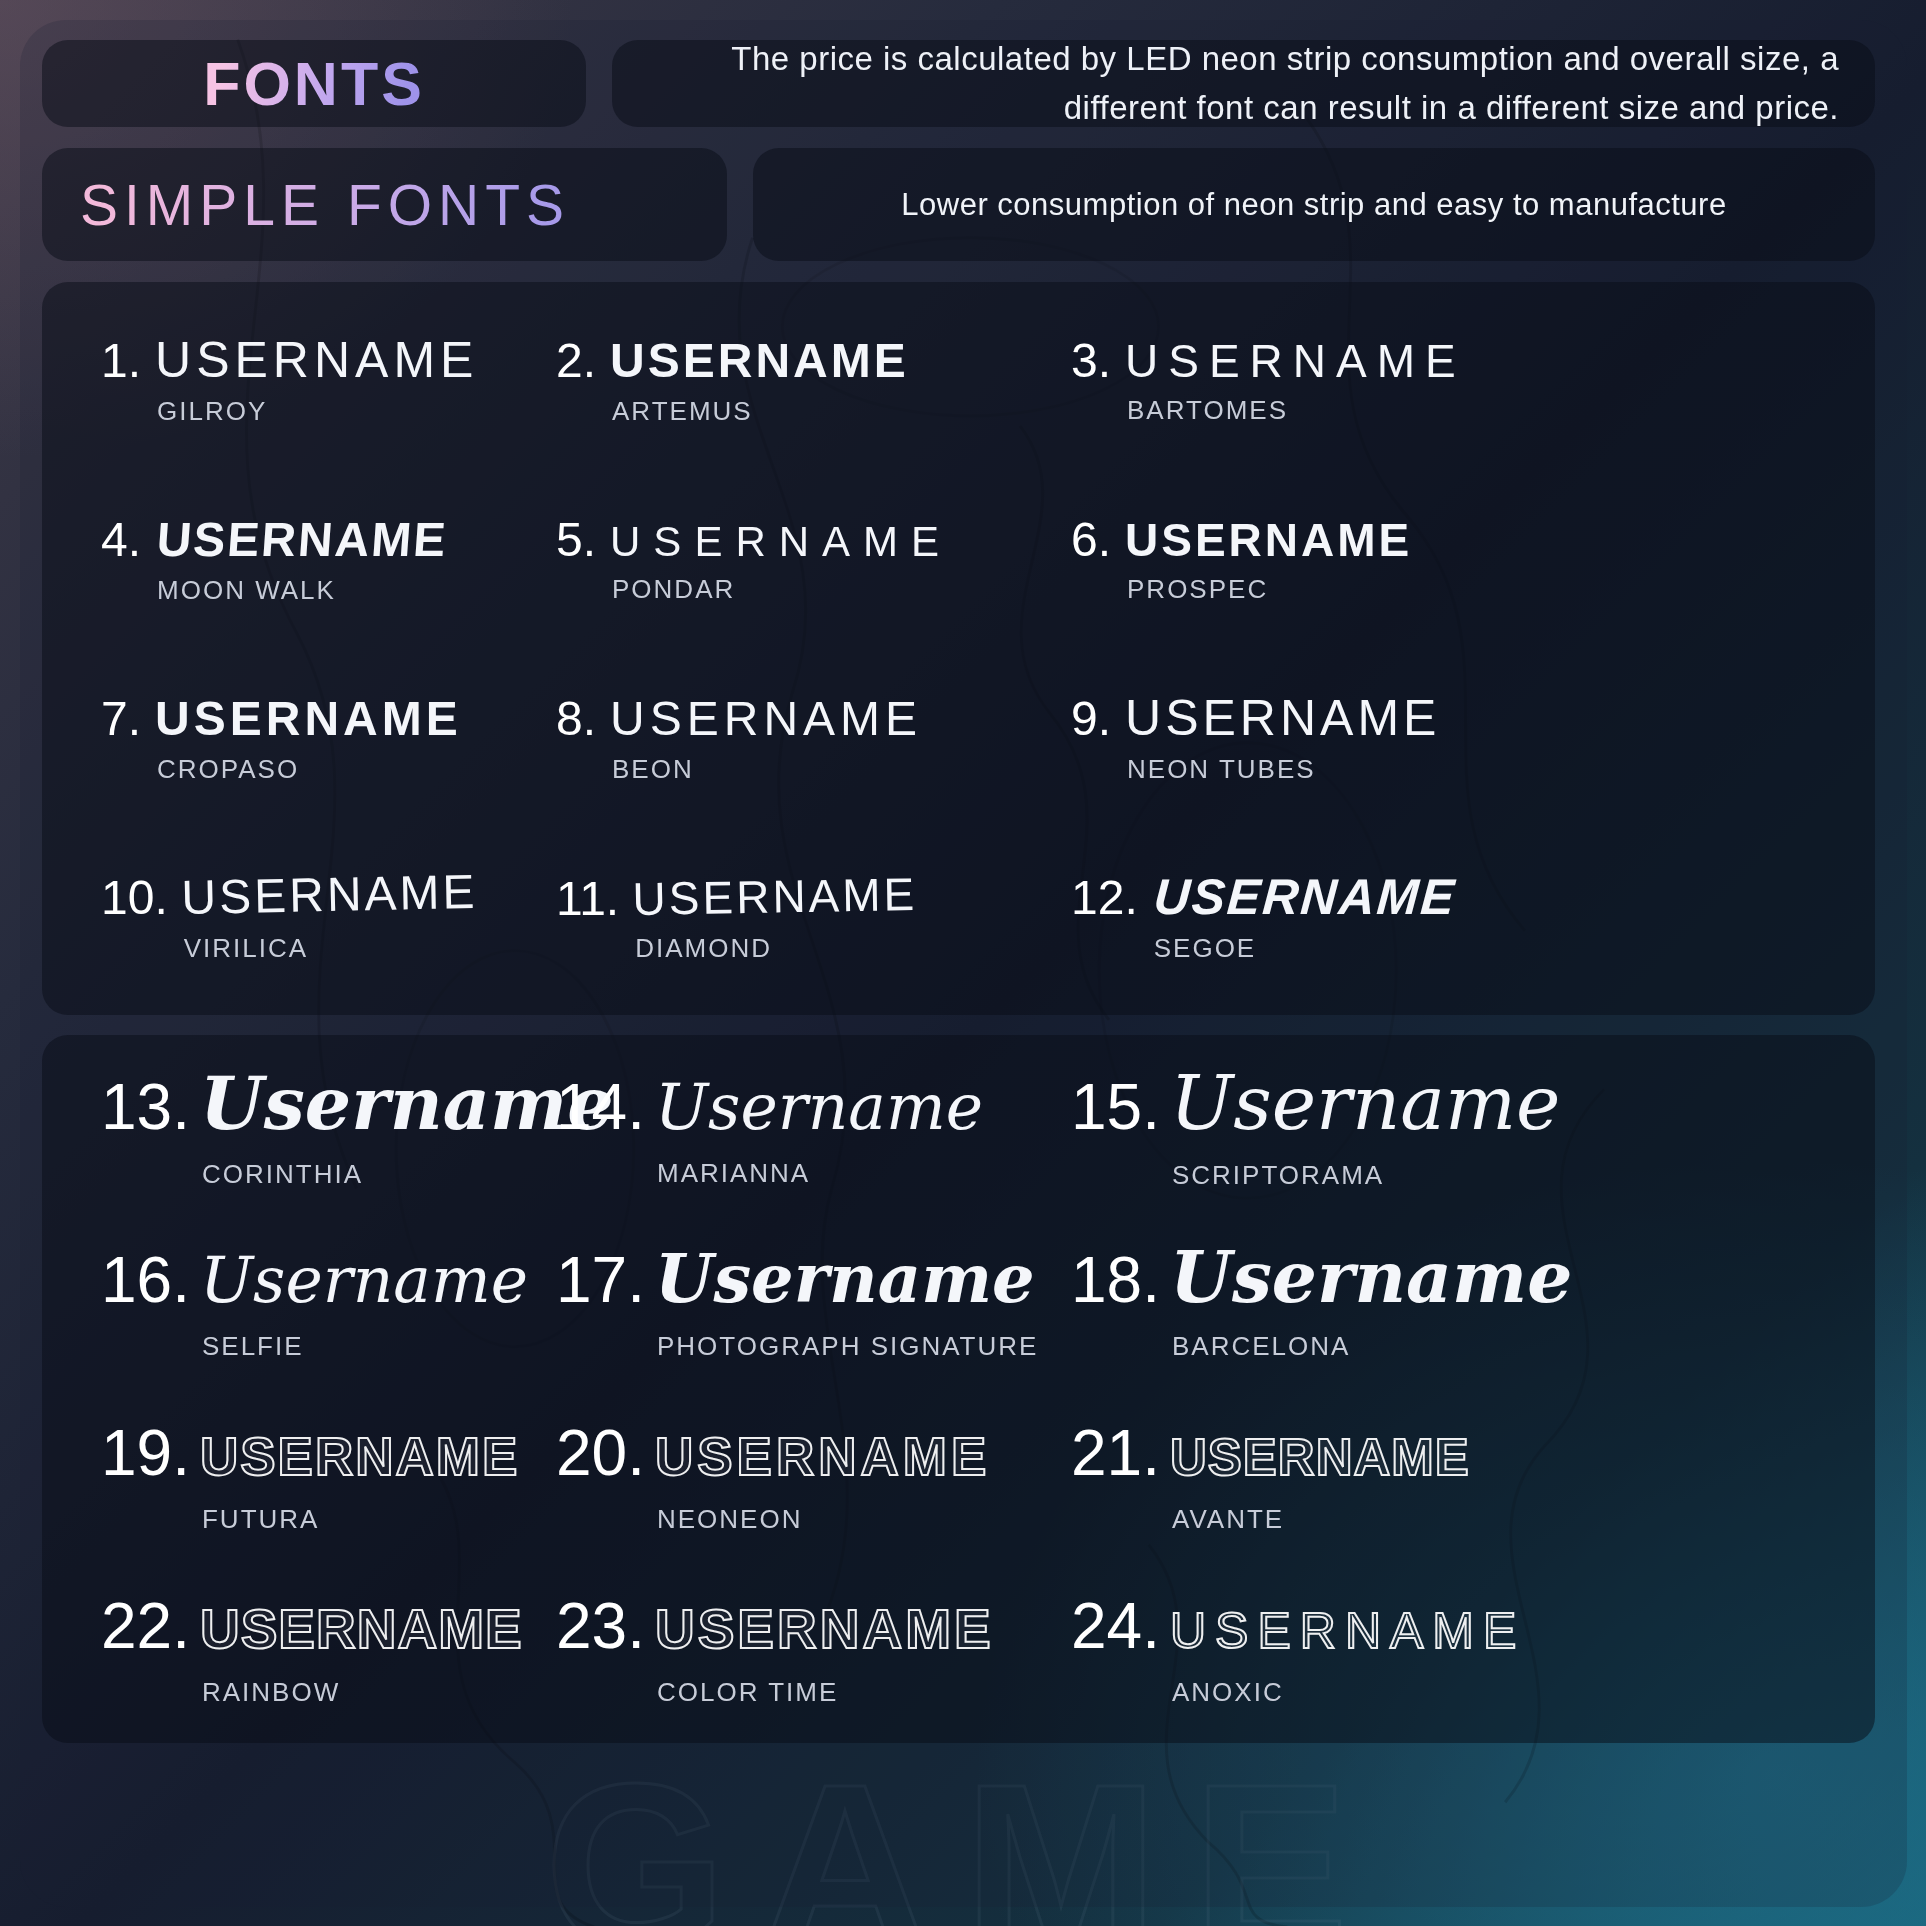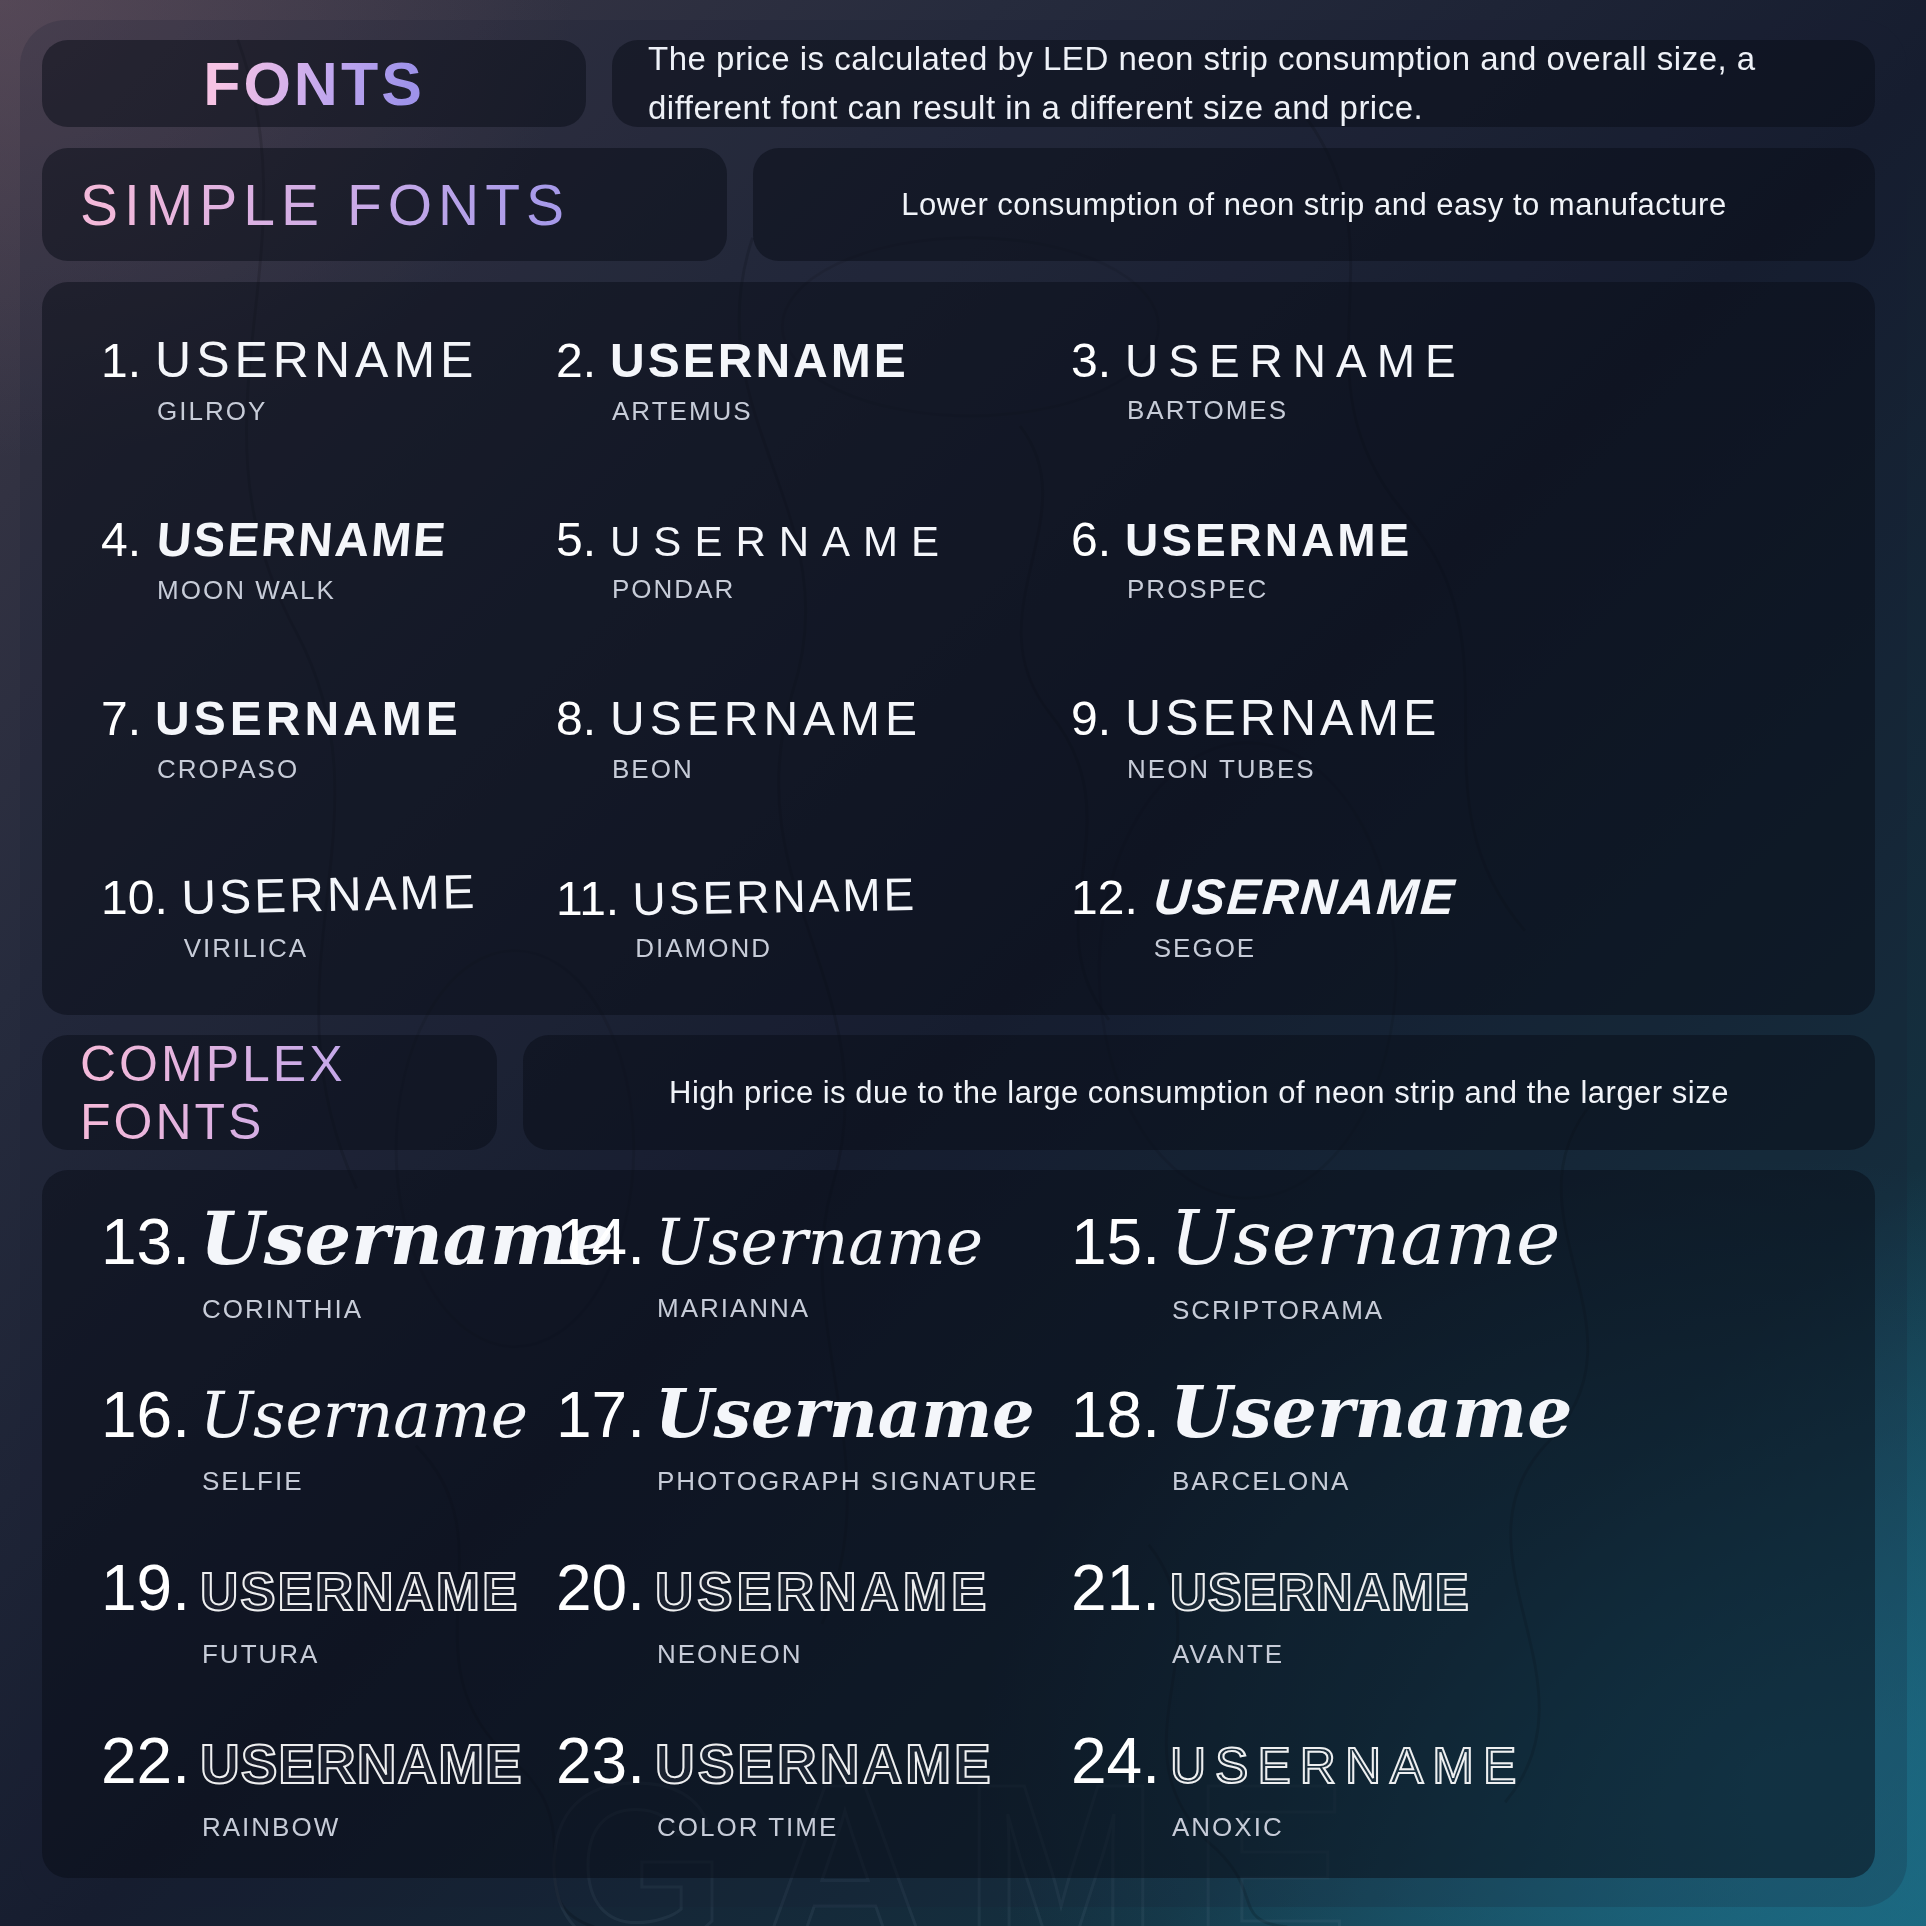--- a/index.html
+++ b/index.html
@@ -16,21 +16,21 @@
   .shell{position:absolute;inset:20px;border-radius:46px;background:rgba(24,30,48,0.20);}
   .frame{position:absolute;left:42px;top:40px;width:1833px;}
   .row{display:flex;gap:26px;}
   .panel{background:rgba(8,11,21,0.50);border-radius:26px;box-sizing:border-box;}
   
   .rowA{height:87px;}
   .title-panel{width:544px;height:87px;display:flex;align-items:center;justify-content:center;}
   .app-title{margin:0;font-size:61px;font-weight:800;letter-spacing:3px;
     background:linear-gradient(100deg,#f6c3e4 10%,#c3a8ee 55%,#9f93ea 90%);
     -webkit-background-clip:text;background-clip:text;color:transparent;}
-  .desc-panel{flex:1;display:flex;align-items:center;padding:16px 36px;}
+  .desc-panel{flex:1;display:flex;align-items:center;padding:16px 36px;text-align:right;}
   .desc-text{margin:0;color:#eef1f7;font-size:33px;font-weight:300;line-height:1.48;letter-spacing:0.5px;}
   
   .rowB,.rowD{margin-top:21px;height:113px;}
   .rowD{height:115px;margin-top:20px;}
   .stp{display:flex;align-items:center;padding-left:38px;}
   .stp-simple{width:685px;}
   .stp-complex{width:455px;}
   .section-title{margin:0;font-weight:200;color:transparent;
     background:linear-gradient(90deg,#f3b9da 5%,#c7a9e8 60%,#a79ae9 95%);
     -webkit-background-clip:text;background-clip:text;}
@@ -206,28 +206,20 @@
       </div>
       <div class="cell">
         <span class="num">12.</span>
         <span class="stack">
           <span class="sample f12">USERNAME</span>
           <span class="fname">SEGOE</span>
         </span>
       </div>
     </div>
 
-    <div class="row rowD">
-      <div class="panel stp stp-complex">
-        <h2 class="section-title">COMPLEX FONTS</h2>
-      </div>
-      <div class="panel note-panel">
-        <p class="note-text">High price is due to the large consumption of neon strip and the larger size</p>
-      </div>
-    </div>
 
     <div class="panel grid-panel complex-grid">
 
       <div class="cell">
         <span class="num">13.</span>
         <span class="stack">
           <span class="sample script f13">Username</span>
           <span class="fname">CORINTHIA</span>
         </span>
       </div>

